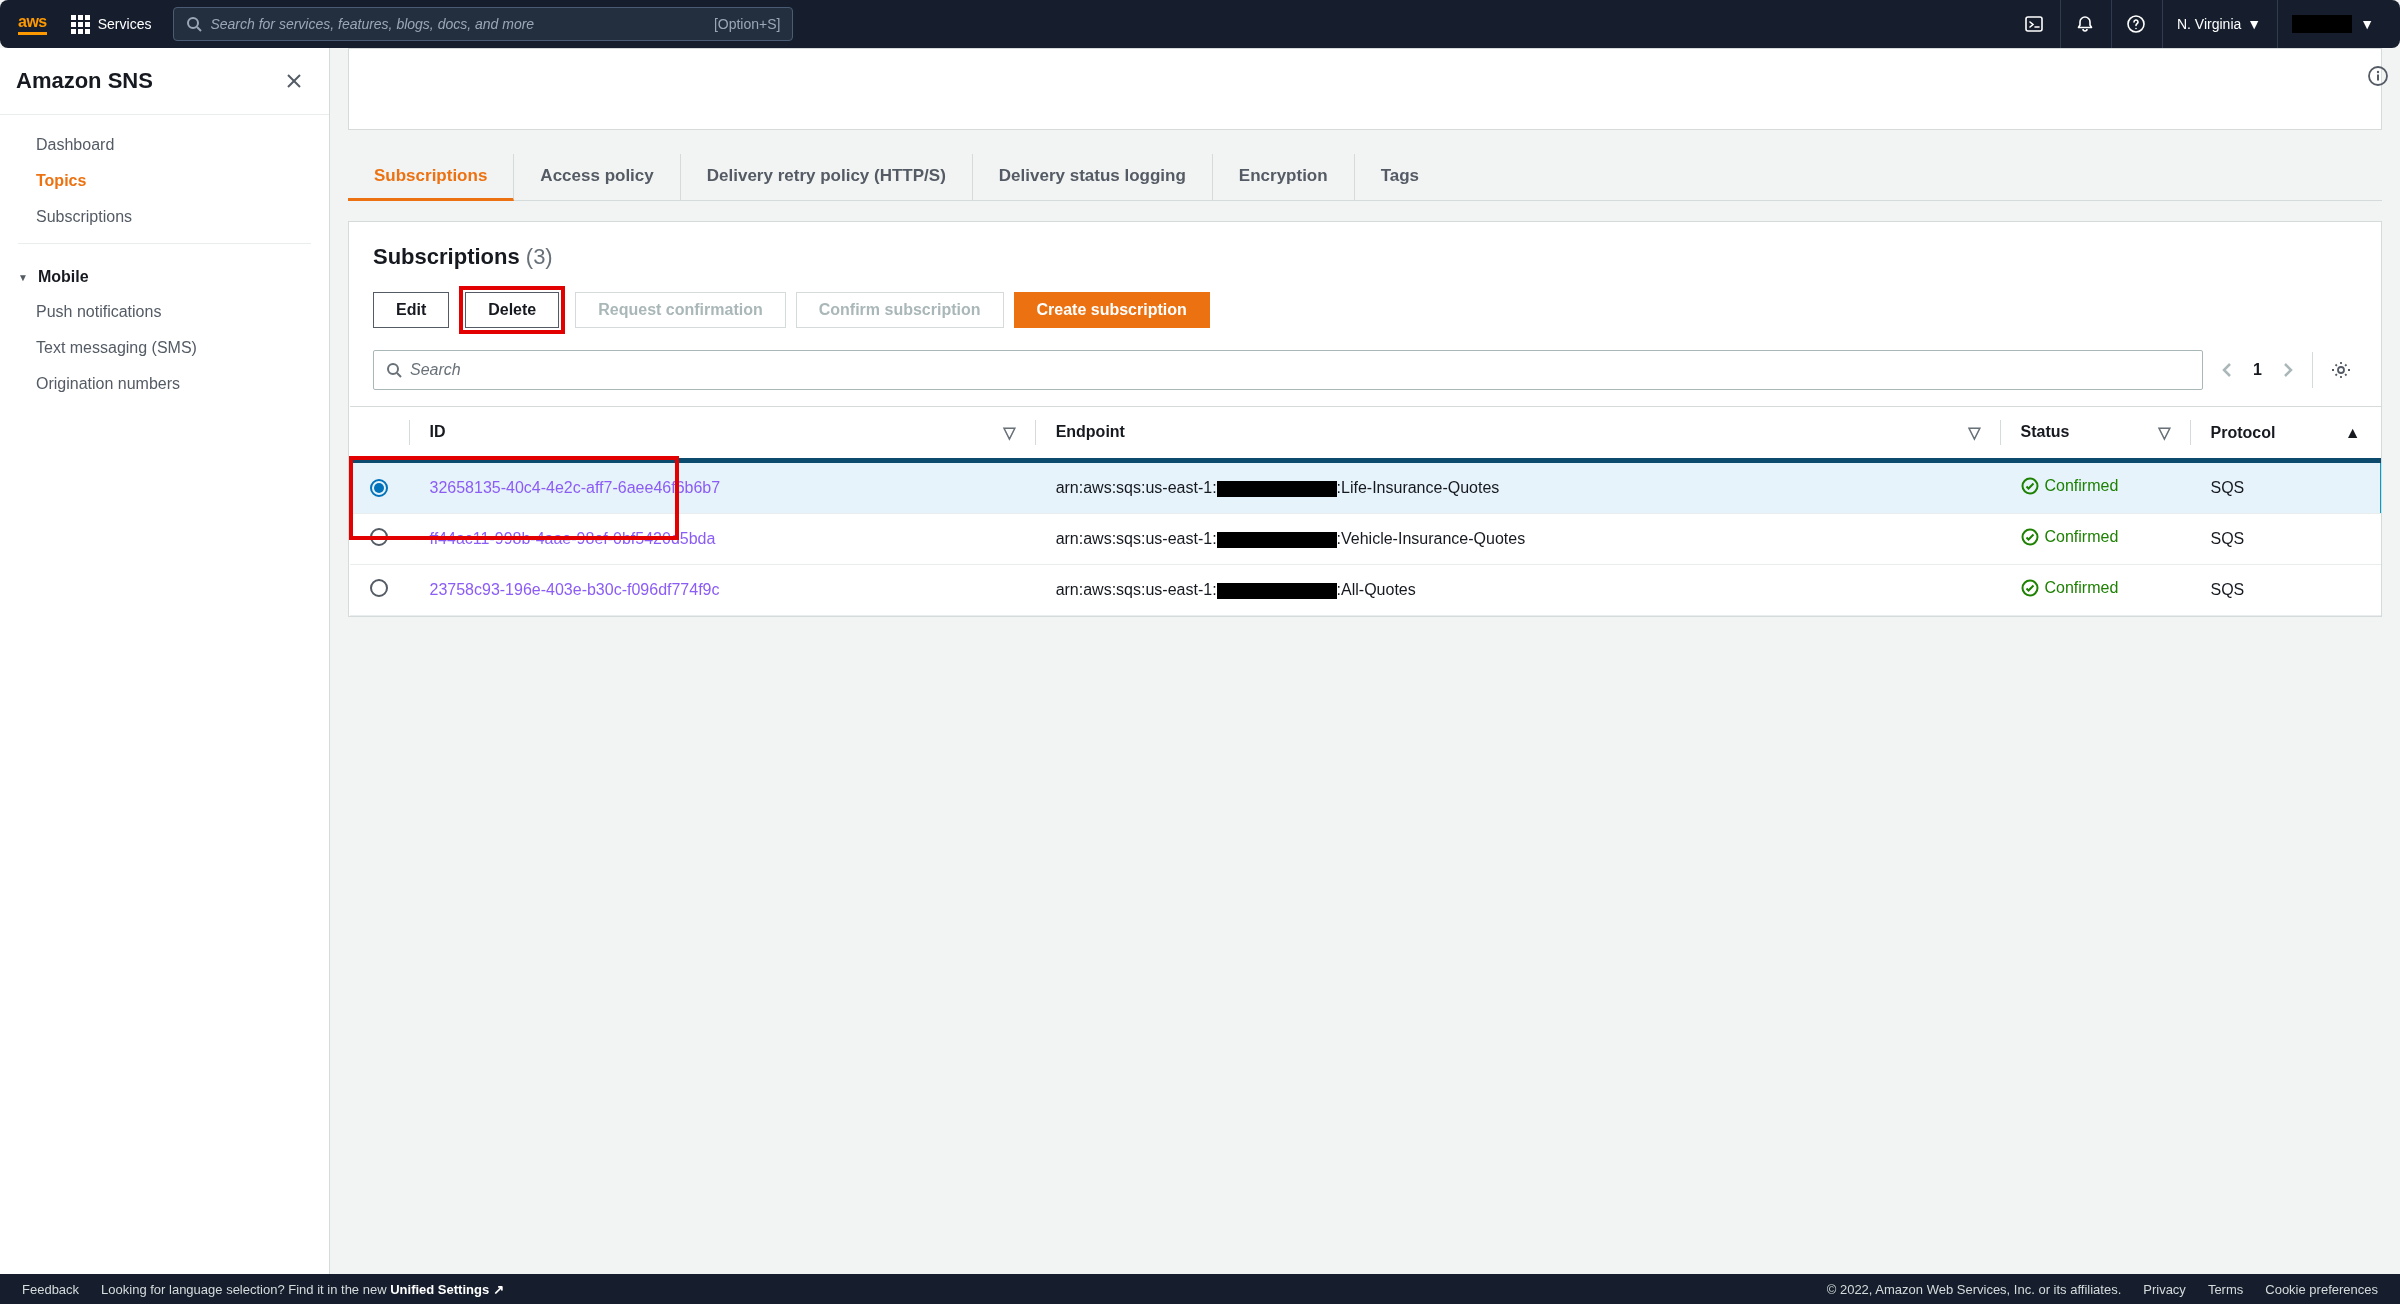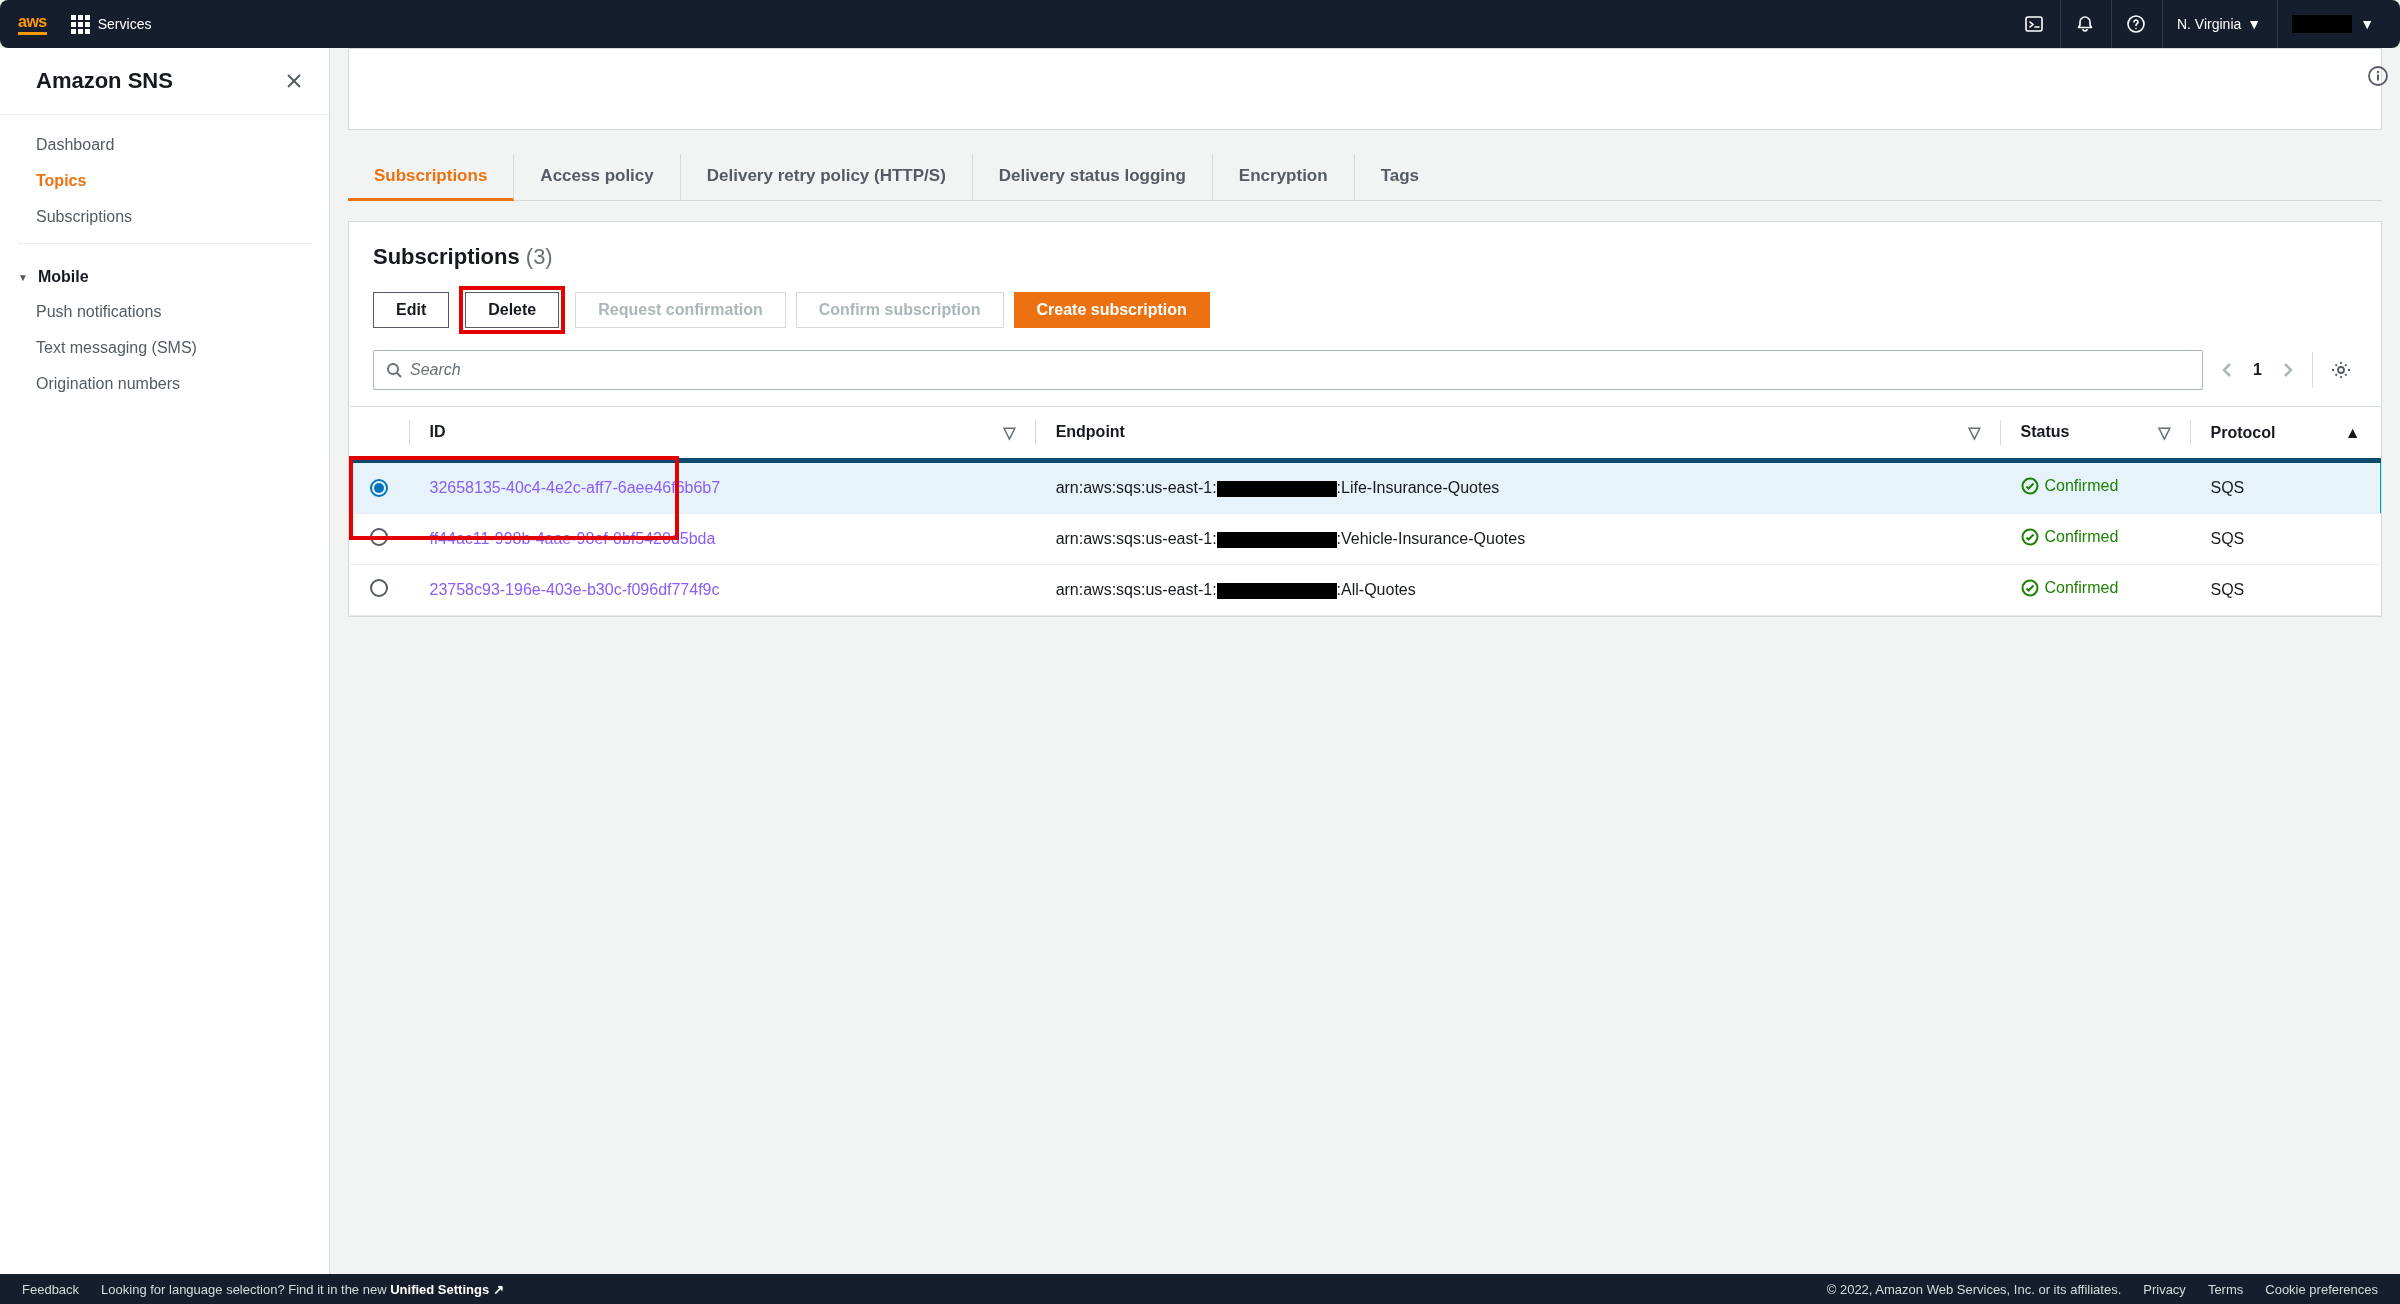--- a/index.html
+++ b/index.html
@@ -19,21 +19,21 @@
 .topnav-right { margin-left: auto; display: flex; align-items: center; gap: 2px; }
 .topnav-right > * { padding: 8px 14px; cursor: pointer; display: flex; align-items: center; color: #fff; border-left: 1px solid #2f3b4e; height: 48px; }
 .topnav-right .tn-icon:first-child { border-left: none; }
 .region-sel { gap: 6px; }
 .account-block { display: flex; align-items: center; gap: 8px; }
 .account-redact { background: #000; width: 60px; height: 18px; }
 
 
 .container { display: flex; height: calc(100vh - 48px - 30px); }
 .sidebar { width: 330px; background: #fff; border-right: 1px solid #d5dbdb; overflow-y: auto; }
-.sidebar-hdr { display: flex; align-items: center; justify-content: space-between; padding: 20px 26px 12px 36px; }
+.sidebar-hdr { display: flex; align-items: center; justify-content: space-between; padding: 20px 26px 12px 16px; }
 .sidebar-hdr h2 { font-size: 22px; font-weight: 700; }
 .sidebar-close { cursor: pointer; font-size: 20px; color: #545b64; }
 .sidebar-sep { border: none; border-top: 1px solid #eaeded; margin: 8px 0 12px; }
 .sidebar-nav { padding: 0 18px; }
 .sidebar-nav .nav-item { padding: 9px 18px 9px 18px; font-size: 16px; color: #545b64; cursor: pointer; }
 .sidebar-nav .nav-item.active { color: #ec7211; font-weight: 700; }
 .sidebar-nav .nav-group { padding: 12px 0 8px 0; font-size: 16px; font-weight: 700; cursor: pointer; display: flex; align-items: center; gap: 4px; }
 .sidebar-nav .nav-group::before { content: "▼"; font-size: 10px; margin-right: 6px; color: #545b64; }
 
 
@@ -103,20 +103,28 @@
         <span></span>
         <span></span>
         <span></span>
         <span></span>
         <span></span>
         <span></span>
         <span></span>
         <span></span>
       </span>
     <span>Services</span>
+  </div>
+  <div class="searchbar">
+    <svg width="16" height="16" viewBox="0 0 16 16" fill="none">
+        <circle cx="7" cy="7" r="5" stroke="currentColor" stroke-width="2"></circle>
+        <line x1="11" y1="11" x2="15" y2="15" stroke="currentColor" stroke-width="2"></line>
+      </svg>
+    <input placeholder="Search for services, features, blogs, docs, and more" style="">
+    <span class="shortcut">[Option+S]</span>
   </div>
   <div class="topnav-right">
     <div class="tn-icon">
       <svg width="20" height="20" viewBox="0 0 20 20" fill="none">
           <rect x="2" y="3" width="16" height="14" rx="2" stroke="#fff" stroke-width="1.6"></rect>
           <path d="M6 8l3 2.5L6 13M11 13h4" stroke="#fff" stroke-width="1.6" stroke-linecap="round"></path>
         </svg>
     </div>
     <div class="tn-icon">
       <svg width="20" height="20" viewBox="0 0 20 20" fill="none">

